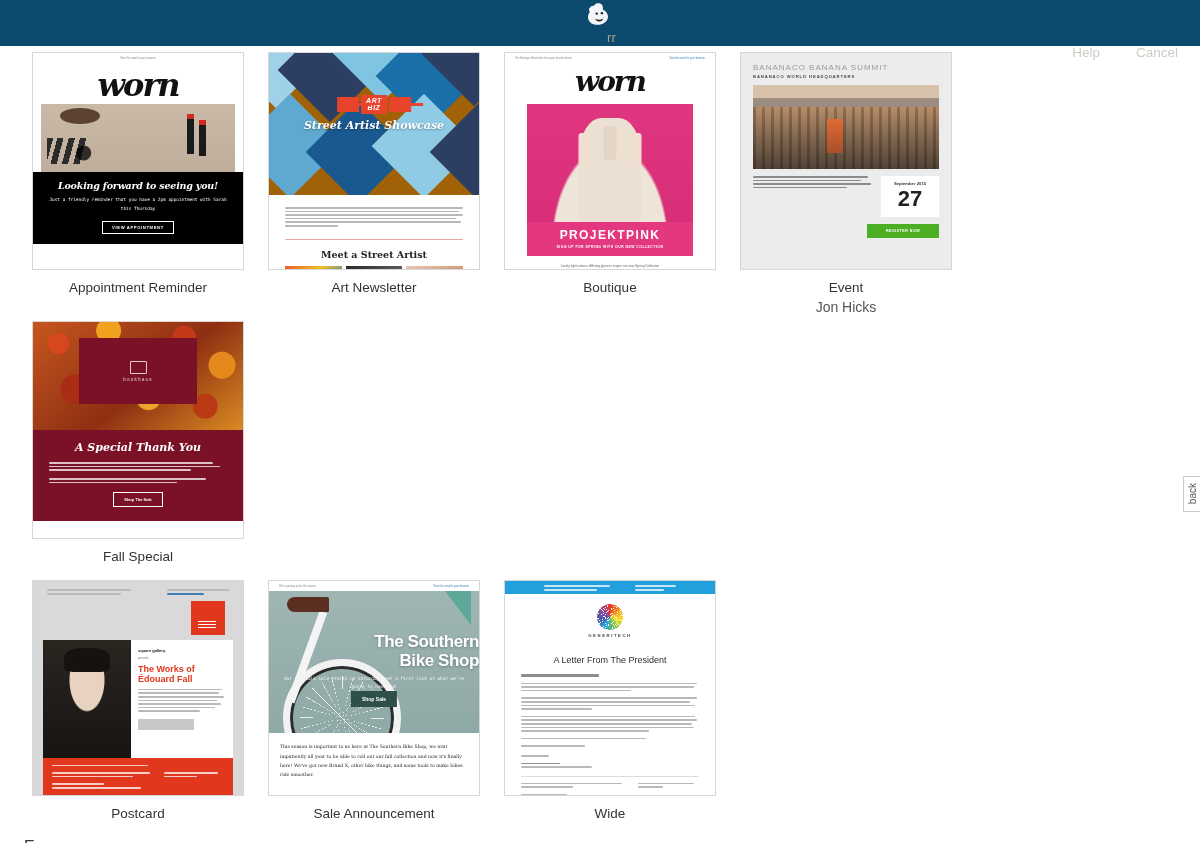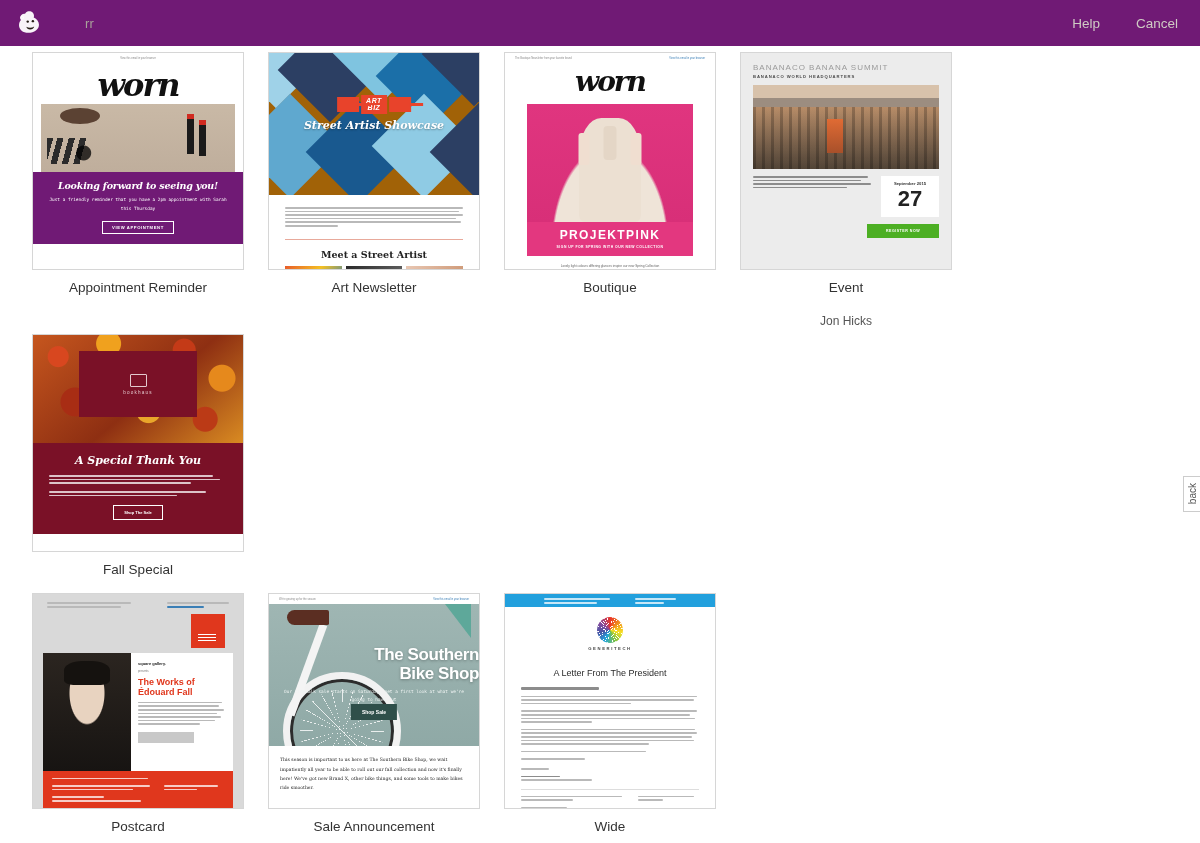--- a/index.html
+++ b/index.html
@@ -8,23 +8,24 @@
     width:1200px; height:843px;
     background:#ffffff;
     font-family:"Liberation Sans", sans-serif;
     overflow:hidden;
     position:relative;
   }
 
   
   .topbar {
     height:46px; width:1200px;
-    background:#701a75;
+    background:#0c4a6e;
     display:flex; align-items:center;
     position:relative;
+    flex-direction:column;
   }
   .logo-wrap { width:62px; display:flex; justify-content:center; align-items:center; }
   .freddie {
     width:30px; height:30px; position:relative;
   }
   .freddie svg { display:block; }
   .campaign-name {
     color:#a9a29b; font-size:13px; margin-left:23px; letter-spacing:0.2px;
   }
   .topbar-right { margin-left:auto; display:flex; align-items:center; padding-right:22px; }
@@ -53,21 +54,21 @@
     background:#fff;
     border:1px solid #d6d6d6;
     overflow:hidden;
     position:relative;
     cursor:pointer;
     margin-top:6px;
   }
   .caption {
     font-size:13.5px; color:#333; margin-top:9px; text-align:center; line-height:1.35;
   }
-  .sub-caption { font-size:12px; color:#555; margin-top:17px; text-align:left; }
+  .sub-caption { font-size:14px; color:#555; margin-top:2px; text-align:left; }
 
   .row-1 .thumb-frame { height:218px; }
   .row-2 .thumb-frame { height:216px; }
 
   
   .pre { font-size:2.6px; color:#8a8a8a; text-align:center; padding:4px 8px 3px; line-height:1.6; }
   .pre-split { display:flex; justify-content:space-between; font-size:2.6px; color:#8a8a8a; padding:4px 10px 3px; }
   .pre-link { color:#3b7fb6; }
   .lines { display:flex; flex-direction:column; gap:2px; }
   .ln { height:1.6px; background:#b9b9b9; border-radius:1px; }
@@ -99,21 +100,21 @@
       linear-gradient(#d02a20 0 5px, #1a1a1a 5px 40px),
       linear-gradient(#d02a20 0 5px, #1a1a1a 5px 36px);
     background-size:7px 40px, 7px 36px;
     background-position:4px 2px, 16px 8px;
     background-repeat:no-repeat;
   }
   .appt-img:before{
     content:""; position:absolute; left:10%; top:4px; width:40px;height:16px;
     background:#5b4233; border-radius:50%;
   }
-  .orange-band { background:#701a75; color:#fff; padding:8px 10px 10px; text-align:center; }
+  .orange-band { background:#000000; color:#fff; padding:8px 10px 10px; text-align:center; }
   .orange-band .h {
     font-family:"DejaVu Serif", serif; font-style:italic; font-weight:bold;
     font-size:9.5px; letter-spacing:-0.2px;
   }
   .orange-band .p { font-size:4.4px; line-height:1.9; margin-top:5px; font-family:"DejaVu Sans Mono", monospace; }
   .btn-ghost {
     display:inline-block; border:1px solid #fff; color:#fff;
     font-size:4.2px; padding:3px 9px; margin-top:8px; letter-spacing:.6px; font-weight:bold;
   }
 

